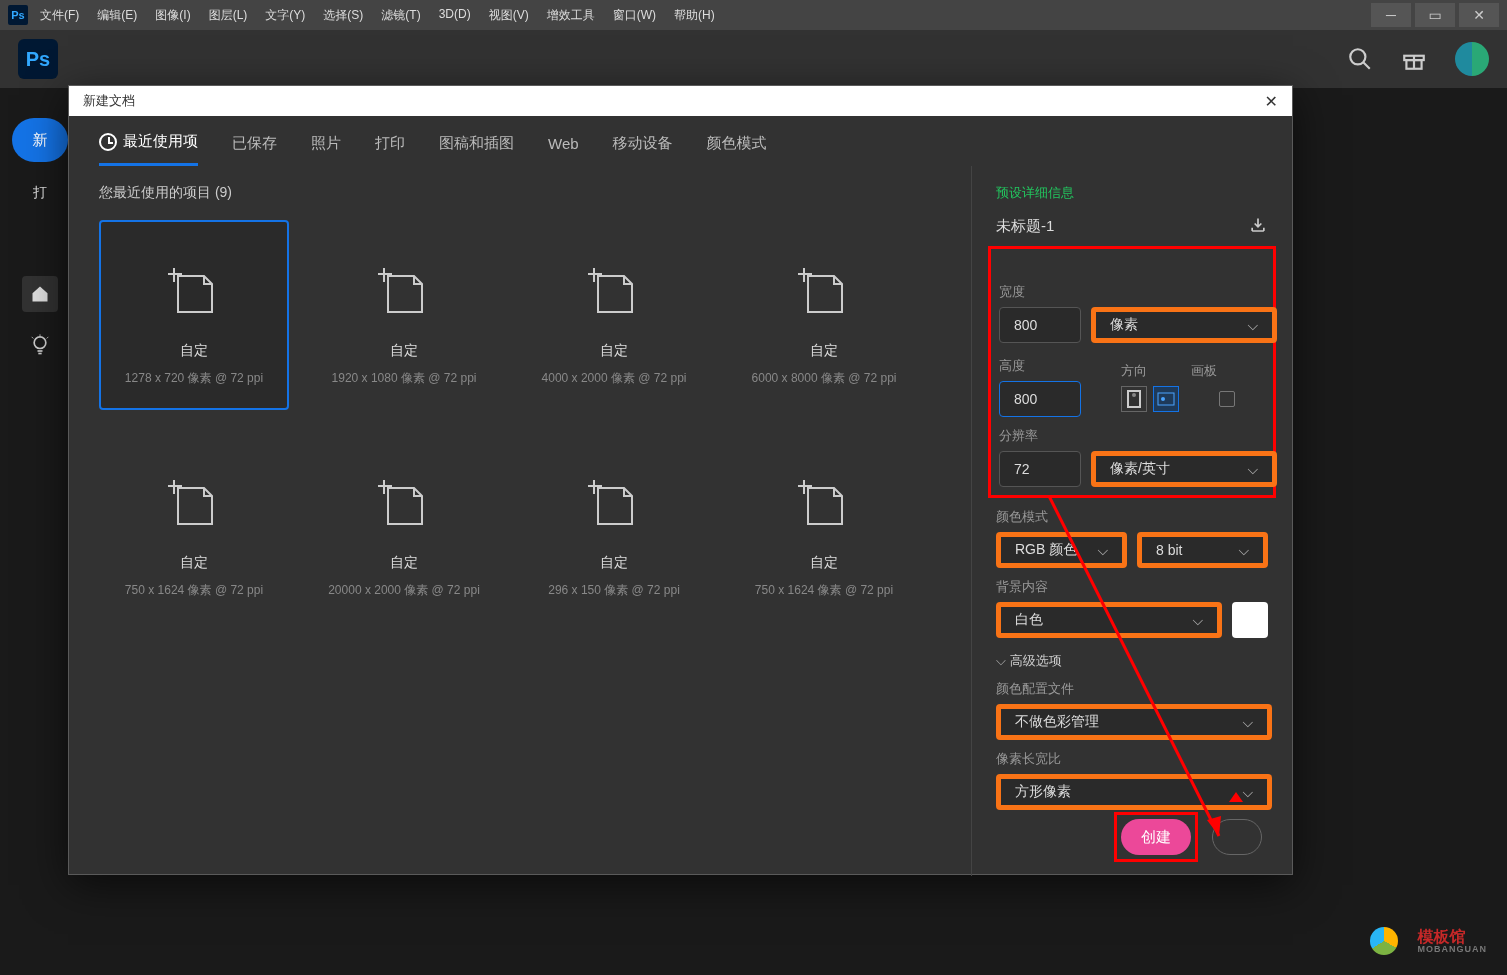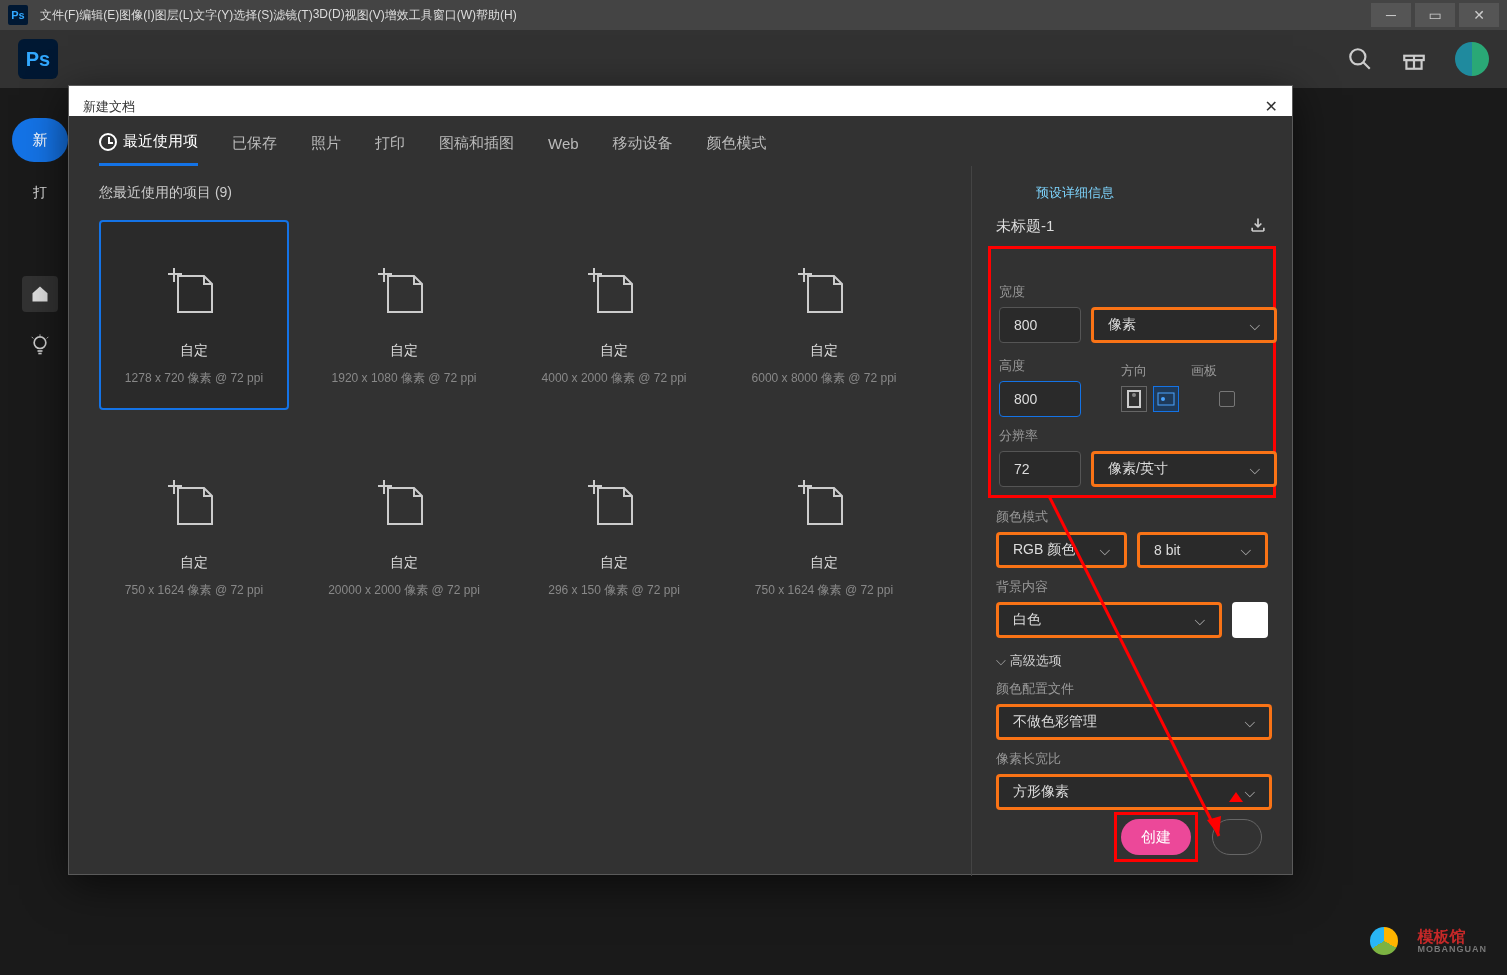--- a/index.html
+++ b/index.html
@@ -1,38 +1,38 @@
 <!DOCTYPE html>
 <html><head>
 <meta charset="utf-8">
 <style>
 * { margin:0; padding:0; box-sizing:border-box; font-family:"Microsoft YaHei",Arial,sans-serif; }
 body { background:#1a1a1a; width:1507px; height:975px; overflow:hidden; position:relative; }
 
 .titlebar { height:30px; background:#444; display:flex; align-items:center; padding:0 8px; color:#ddd; font-size:12px; }
 .ps-icon { width:20px;height:20px;background:#001833;color:#31a8ff;display:flex;align-items:center;justify-content:center;font-weight:bold;font-size:11px;border-radius:2px;margin-right:12px;}
-.menu { display:flex; }
+.menu { display:flex; gap:18px; }
 .menu span { cursor:pointer; }
 .win-ctrl { margin-left:auto; display:flex; align-items:center;}
 .win-btn { width:40px;height:24px;background:#555;margin-left:4px;display:flex;align-items:center;justify-content:center;color:#ccc;font-size:14px;}
 
 .toolbar { height:58px; background:#323232; display:flex; align-items:center; padding:0 18px; gap:18px;}
 .ps-big { width:40px;height:40px;background:#001833;color:#31a8ff;display:flex;align-items:center;justify-content:center;font-weight:bold;font-size:20px;border-radius:6px;}
 .right-icons { margin-left:auto; display:flex; align-items:center; gap:28px;}
 .right-icons svg { width:26px;height:26px;}
 .avatar { width:34px;height:34px;border-radius:50%;background:conic-gradient(#2aa876 0 50%,#1f8a9e 50% 100%);}
 
 .home { position:absolute; left:0; top:88px; width:80px; height:800px; padding:30px 10px; display:flex; flex-direction:column; align-items:center; gap:22px;}
 .home-btn { width:56px;height:44px;background:#1473e6;border-radius:22px;color:#fff;display:flex;align-items:center;justify-content:center;font-size:15px;}
 .home-label { color:#ddd; font-size:14px;}
 .home-icon { width:36px;height:36px;background:#323232;border-radius:4px;display:flex;align-items:center;justify-content:center;color:#ddd;font-size:18px;}
 .light { color:#ddd; font-size:18px;}
 
 .dialog { position:absolute; left:68px; top:85px; width:1225px; height:790px; background:#323232; border:1px solid #5a5a5a; box-shadow:0 10px 40px rgba(0,0,0,.6); }
-.dlg-head { height:30px; background:#fff; display:flex; align-items:flex-end; padding:0 14px; color:#333; font-size:13px;}
+.dlg-head { height:30px; background:#fff; display:flex; align-items:center; padding:0 14px; color:#333; font-size:13px;}
 .dlg-close { margin-left:auto; font-size:16px; cursor:pointer;}
 
 .tabs { display:flex; gap:34px; padding:16px 30px 0; color:#bbb; font-size:15px; align-items:center;}
 .tabs .tab { padding-bottom:12px; cursor:pointer; display:flex; align-items:center; gap:6px;}
 .tabs .tab.active { color:#fff; border-bottom:3px solid #1473e6;}
 .clock { width:18px;height:18px;border:2px solid #fff;border-radius:50%;position:relative;}
 .clock::after{content:"";position:absolute;left:7px;top:2px;width:2px;height:6px;background:#fff;}
 .clock::before{content:"";position:absolute;left:7px;top:7px;width:5px;height:2px;background:#fff;}
 
 .body { display:flex; height:710px;}
@@ -41,27 +41,27 @@
 .grid { display:grid; grid-template-columns:repeat(4,190px); gap:22px 20px;}
 .card { width:190px; height:190px; border:1px solid transparent; border-radius:4px; display:flex; flex-direction:column; align-items:center; justify-content:center; gap:10px; padding-top:20px; text-align:center; cursor:pointer;}
 .card.selected { border:2px solid #1473e6; background:#2a2a2a;}
 .card-title { color:#ddd; font-size:14px; margin-top:12px;}
 .card-sub { color:#888; font-size:12px;}
 .doc-ico { width:56px;height:56px;position:relative;}
 .doc-ico svg{width:56px;height:56px;}
 .img-ico svg{width:70px;height:56px;}
 
 .panel { width:320px; padding:18px 24px 0; color:#ccc; font-size:13px;}
-.pan-title { color:#7dd3fc; margin-bottom:14px;margin-left:40px;}
+.pan-title { color:#22c55e; margin-bottom:14px;}
 .pan-name { display:flex; align-items:flex-end; justify-content:space-between; color:#ddd; font-size:15px; margin-bottom:20px;}
 .lbl { color:#999; font-size:13px; margin:10px 0 6px;}
 .row { display:flex; gap:10px; align-items:center;}
 .inp { height:36px; background:#2a2a2a; border:1px solid #555; border-radius:4px; padding:0 14px; color:#ddd; font-size:14px; }
 .inp.sel { background:#2a2a2a; border:1px solid #1473e6;}
-.sel-box { flex:1; height:36px; background:#2a2a2a; border:3px solid #f97316; border-radius:4px; padding:0 14px; color:#ddd; font-size:14px; display:flex; align-items:center; justify-content:space-between;}
+.sel-box { flex:1; height:36px; background:#2a2a2a; border:5px solid #f97316; border-radius:4px; padding:0 14px; color:#ddd; font-size:14px; display:flex; align-items:center; justify-content:space-between;}
 .chev { color:#aaa; }
 .hl { border:3px solid #ff0000; padding:24px 8px 8px; margin:-10px -8px 6px;}
 .orient { display:flex; gap:6px; align-items:center;}
 .obox { width:26px;height:26px;border:1px solid #666;display:flex;align-items:center;justify-content:center;}
 .obox.active{border:1px solid #1473e6;background:#1e3a5a;}
 .check { width:16px;height:16px;border:1px solid #777;background:#333;border-radius:2px;}
 .adv { display:flex;align-items:center;gap:4px;color:#ccc;margin:14px 0 8px;cursor:pointer;}
 .swatch { width:36px;height:36px;background:#fff;border-radius:4px;}
 .footer { position:absolute; bottom:12px; right:30px; display:flex; gap:14px; align-items:center;}
 .hl-create{border:3px solid #ff0000;padding:4px;}

